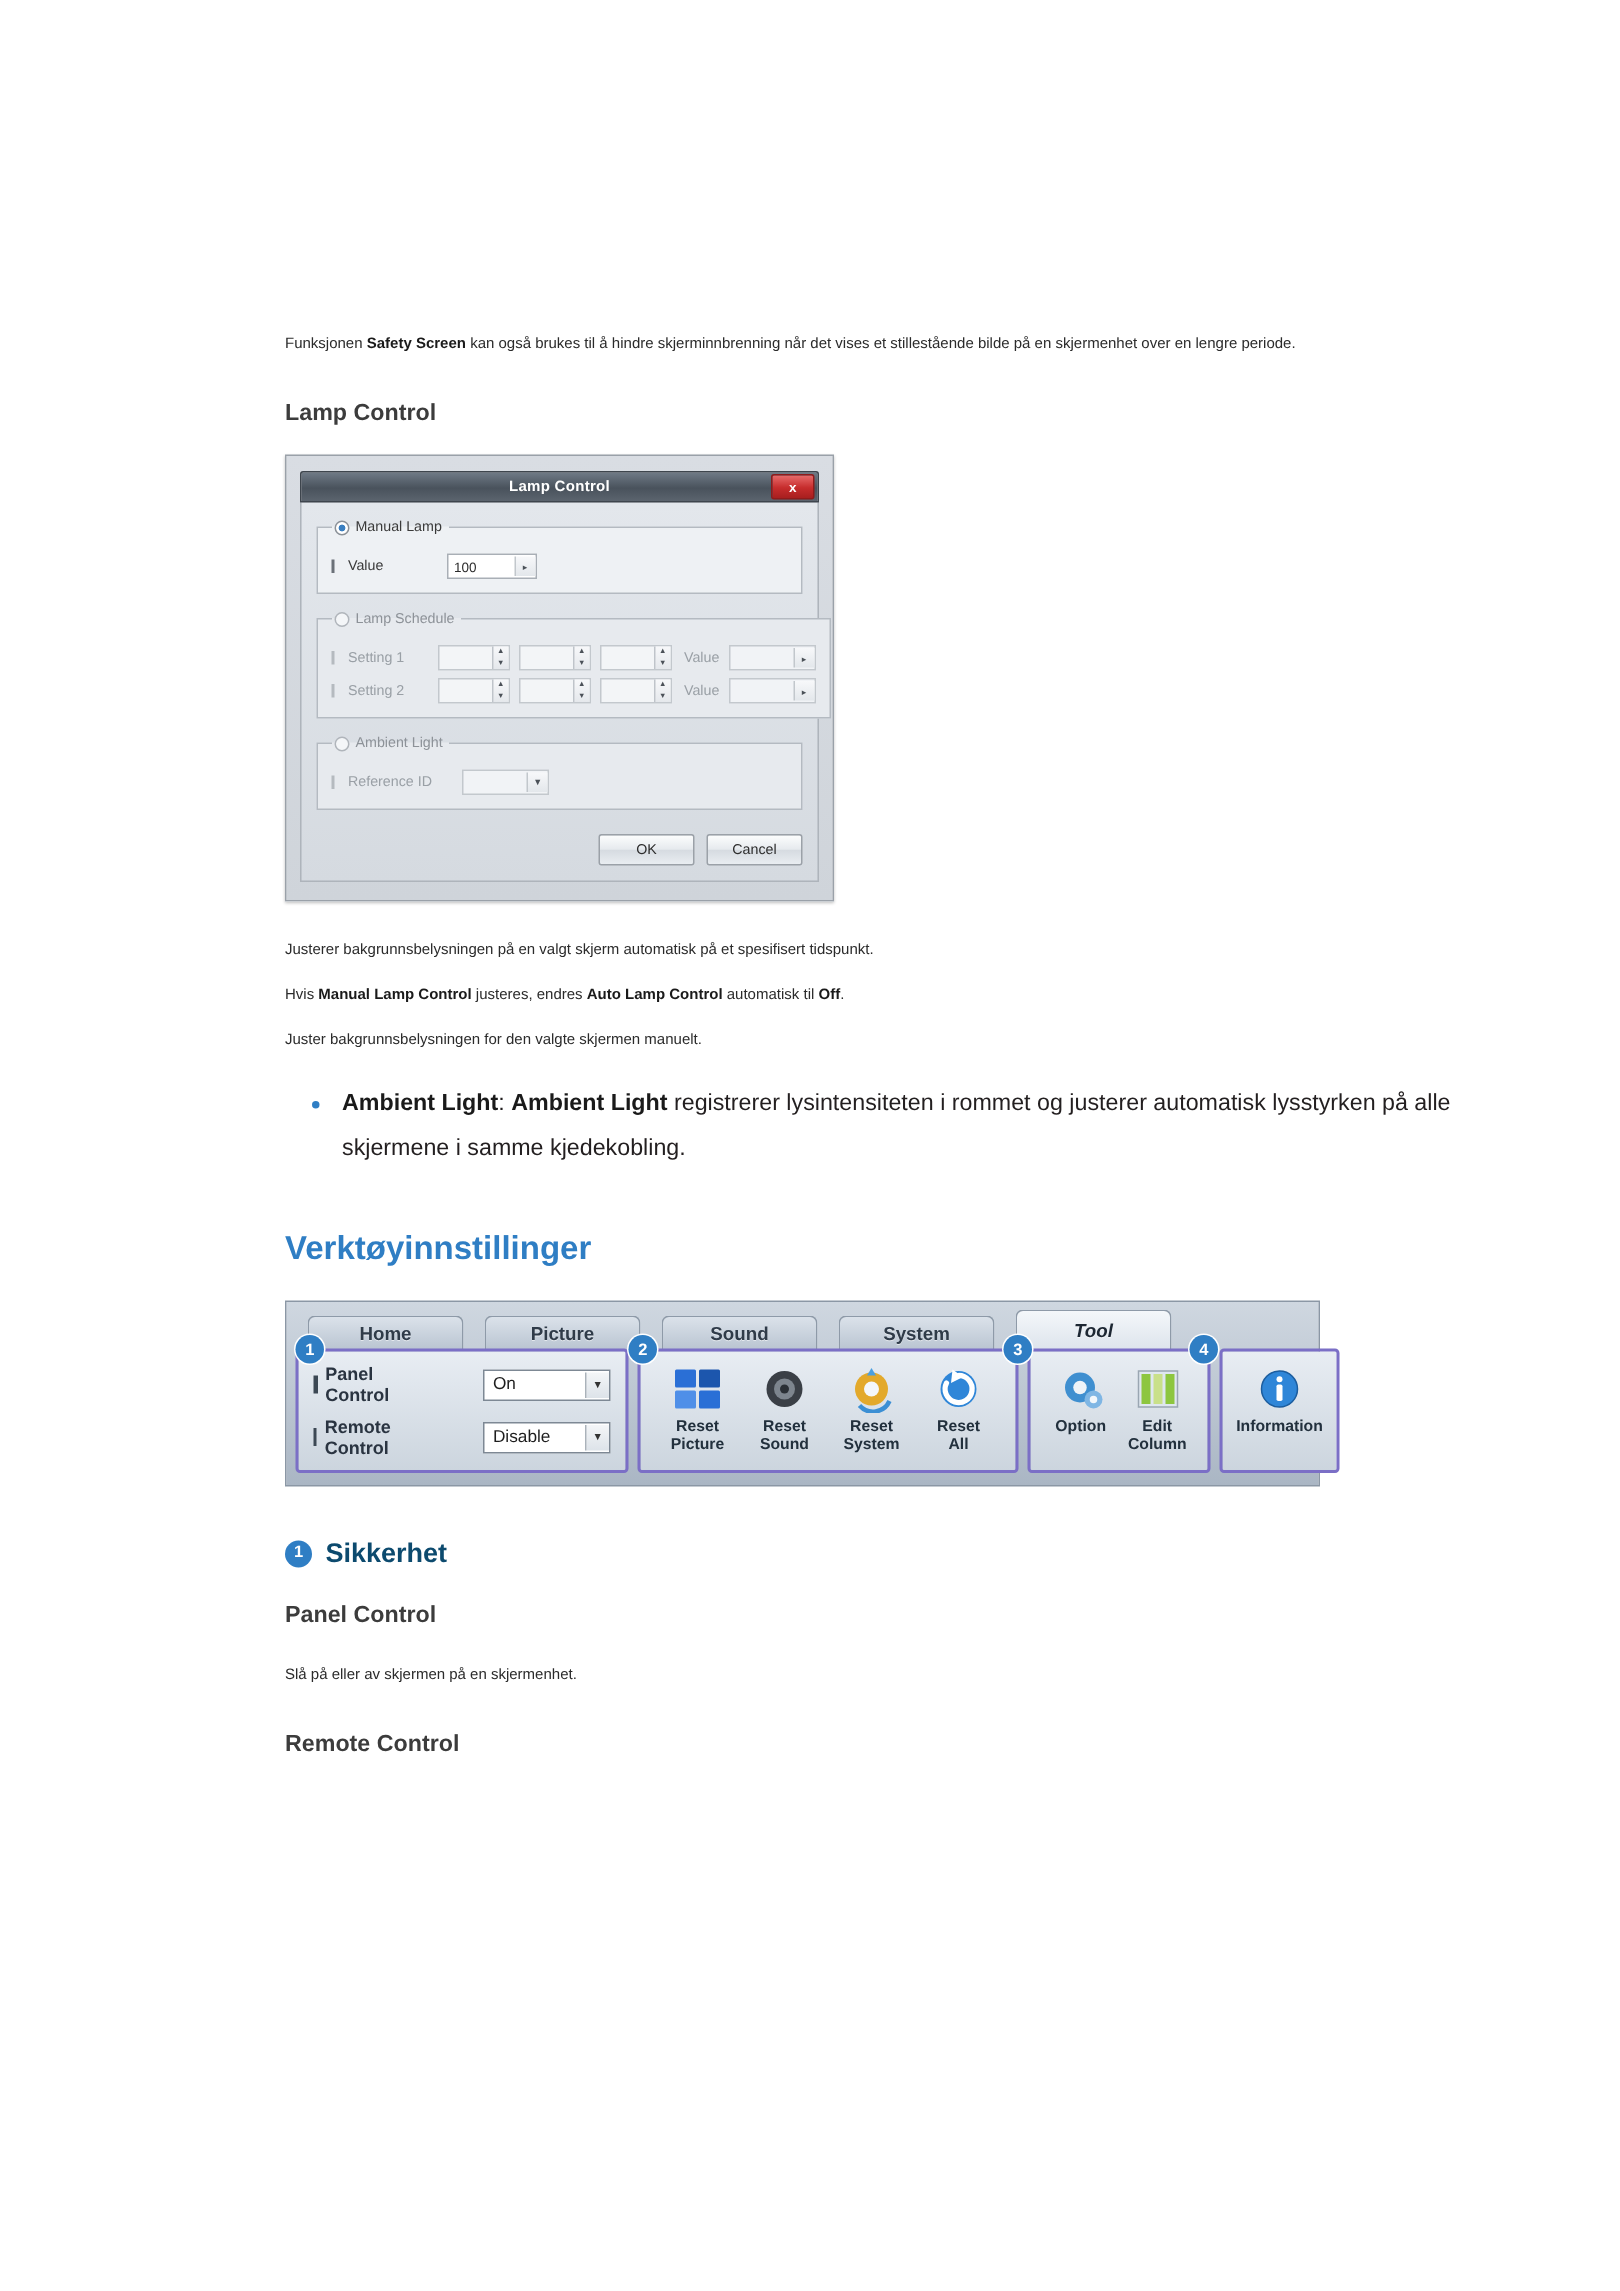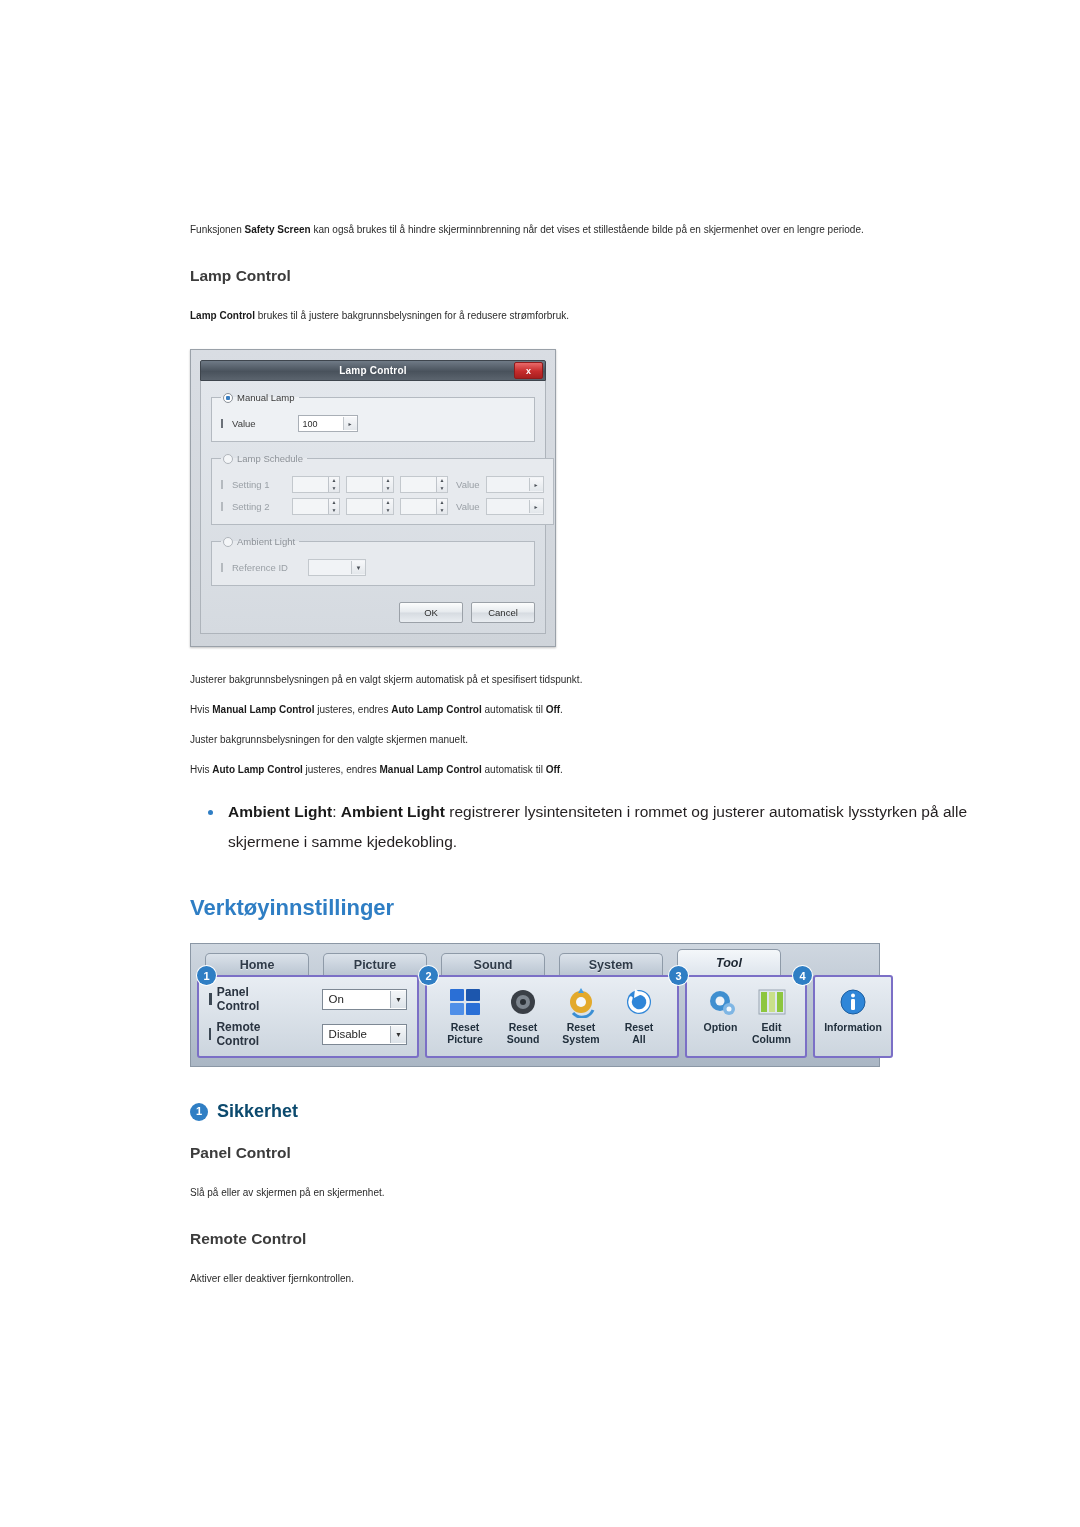--- a/index.html
+++ b/index.html
@@ -373,23 +373,20 @@
   <div class="content">
 
     <div class="para-block">
       <p class="body-text">
         <span>Funksjonen </span><b class="strong">Safety Screen</b><span> kan også brukes til å hindre skjerminnbrenning når det vises et stillestående bilde på en skjermenhet over en lengre periode.</span>
       </p>
     </div>
 
     <h3 class="sub-head">Lamp Control</h3>
 
-    <p class="body-text">
-      <b class="strong">Lamp Control</b><span> brukes til å justere bakgrunnsbelysningen for å redusere strømforbruk.</span>
-    </p>
 
     <div class="lamp-dialog-wrap">
       <div class="lamp-title-bar">
         <span class="title-text">Lamp Control</span>
         <span class="close-btn">x</span>
       </div>
       <div class="dialog-body">
 
         <fieldset class="group">
           <legend class="group-legend">
@@ -500,23 +497,20 @@
     <div>
       <p class="body-text">
         <span>Justerer bakgrunnsbelysningen på en valgt skjerm automatisk på et spesifisert tidspunkt.</span>
       </p>
       <p class="body-text">
         <span>Hvis </span><b class="strong">Manual Lamp Control</b><span> justeres, endres </span><b class="strong">Auto Lamp Control</b><span> automatisk til </span><b class="strong">Off</b><span>.</span>
       </p>
       <p class="body-text">
         <span>Juster bakgrunnsbelysningen for den valgte skjermen manuelt.</span>
       </p>
-      <p class="body-text">
-        <span>Hvis </span><b class="strong">Auto Lamp Control</b><span> justeres, endres </span><b class="strong">Manual Lamp Control</b><span> automatisk til </span><b class="strong">Off</b><span>.</span>
-      </p>
     </div>
 
     <ul class="bullets" style="margin-top:12px">
       <li>
         <b class="strong">Ambient Light</b><span>: </span><b class="strong">Ambient Light</b><span> registrerer lysintensiteten i rommet og justerer automatisk lysstyrken på alle skjermene i samme kjedekobling.</span>
       </li>
     </ul>
 
     <h2 class="section-title" style="margin-top:38px">Verktøyinnstillinger</h2>
 
@@ -682,16 +676,15 @@
 
     <div class="numbered-head" style="margin-top:34px">
       <span class="circle-num">1</span>
       <span class="blue-head">Sikkerhet</span>
     </div>
 
     <h3 class="sub-head">Panel Control</h3>
     <p class="body-text">Slå på eller av skjermen på en skjermenhet.</p>
 
     <h3 class="sub-head">Remote Control</h3>
-    <p class="body-text">Aktiver eller deaktiver fjernkontrollen.</p>
 
   </div>
 </div>
 
 </body></html>

